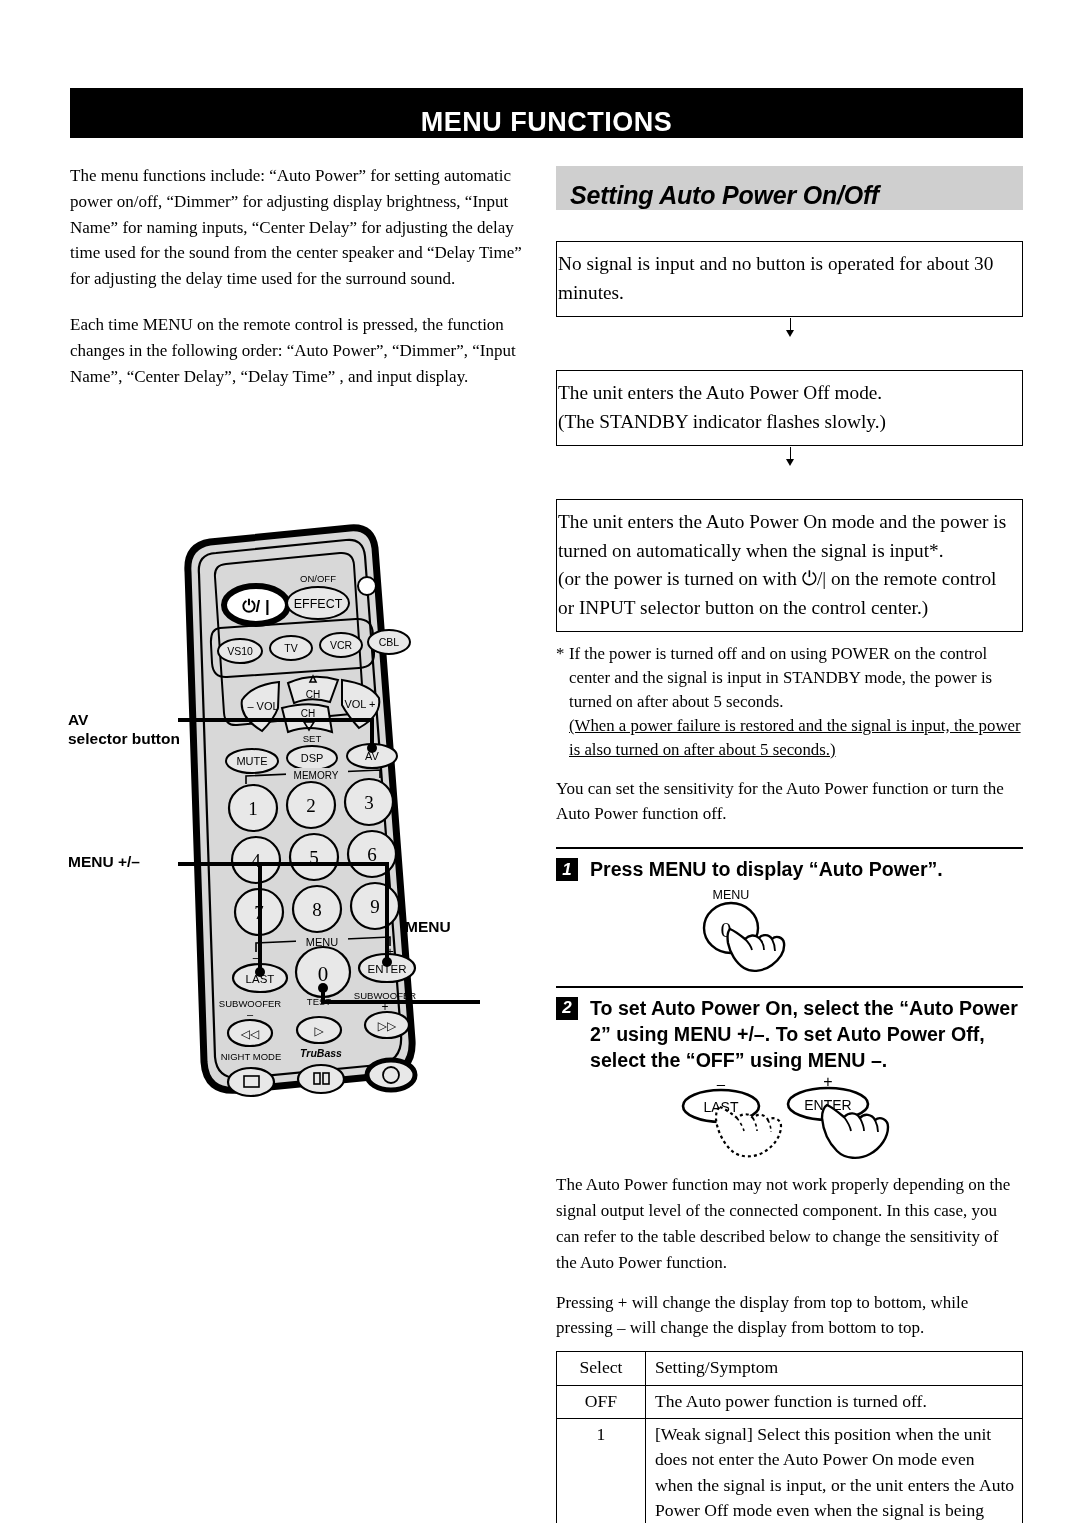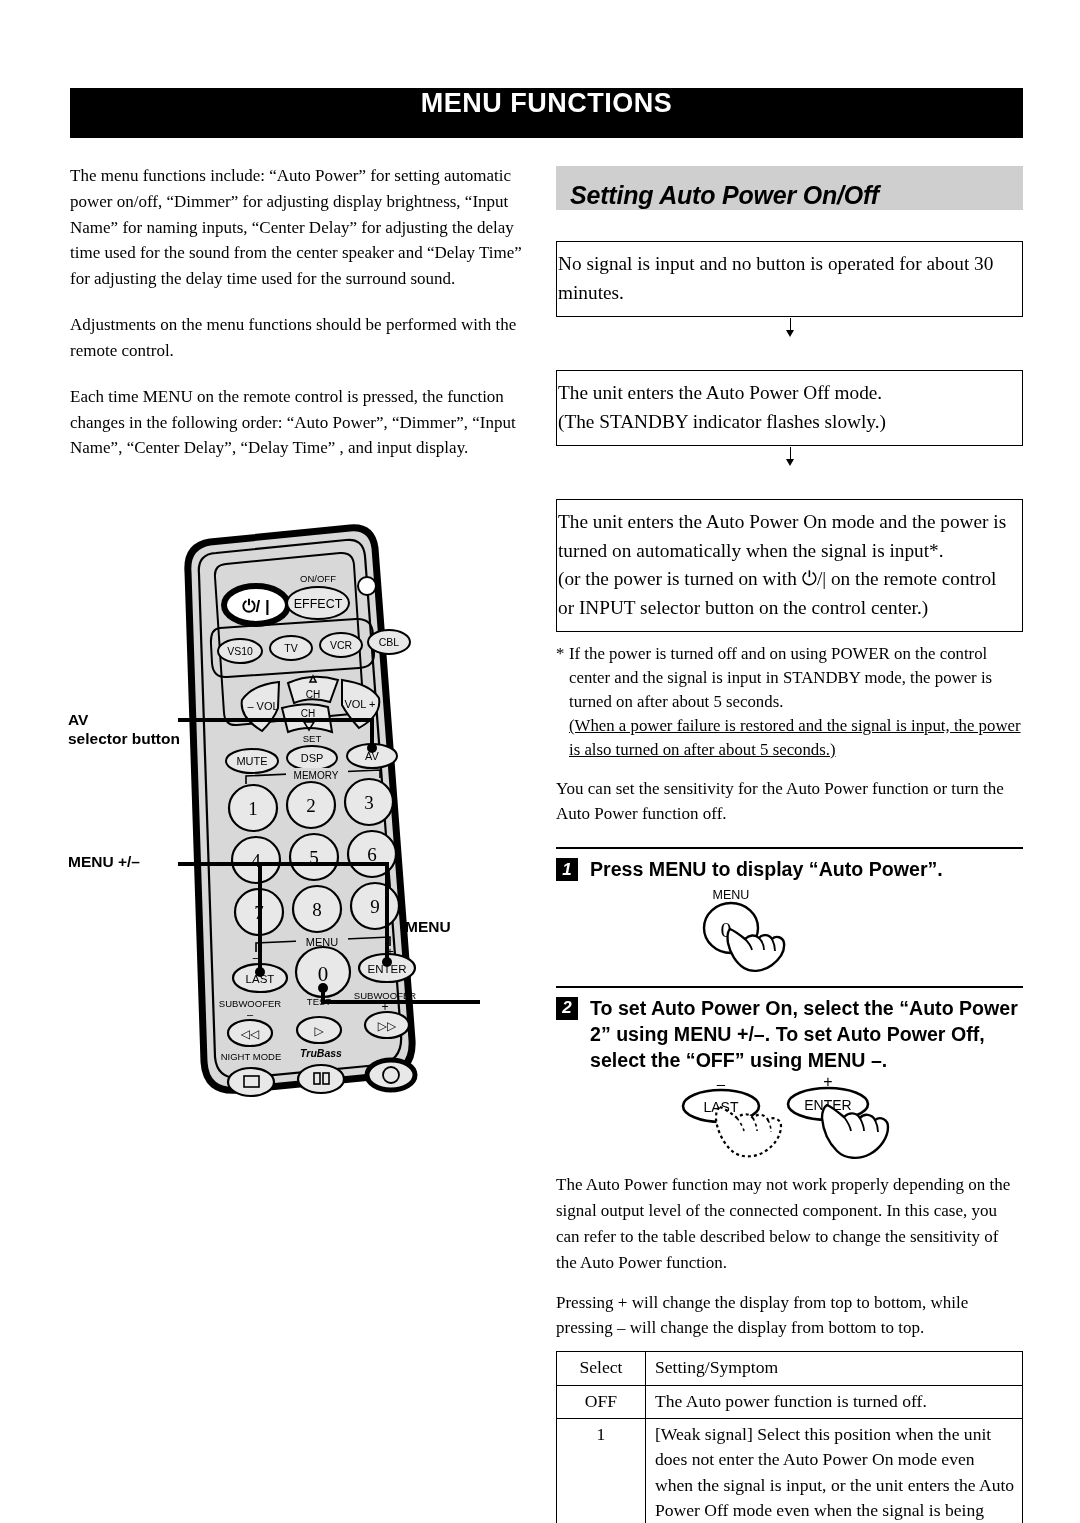--- a/index.html
+++ b/index.html
@@ -25,21 +25,21 @@
   
   .title-bar {
     position: absolute;
     left: 70px;
     top: 88px;
     width: 953px;
     height: 50px;
     background: #000;
     color: #fff;
     display: flex;
-    align-items: flex-start;
+    align-items: flex-end;
     justify-content: center;
     font-family: "Liberation Sans", sans-serif;
     font-weight: bold;
     font-size: 27px;
     letter-spacing: 0.5px;
   }
 
   
   .col-left {
     position: absolute;
@@ -226,21 +226,20 @@
 <body>
 
 <div class="page">
 
   <div class="title-bar">
     <span>MENU FUNCTIONS</span>
   </div>
 
   <div class="col-left">
     <p class="body">The menu functions include: “Auto Power” for setting automatic power on/off, “Dimmer” for adjusting display brightness, “Input Name” for naming inputs, “Center Delay” for adjusting the delay time used for the sound from the center speaker and “Delay Time” for adjusting the delay time used for the surround sound.</p>
-    <p class="body">Adjustments on the menu functions should be performed with the remote control.</p>
     <p class="body">Each time MENU on the remote control is pressed, the function changes in the following order: “Auto Power”, “Dimmer”, “Input Name”, “Center Delay”, “Delay Time” , and input display.</p>
   </div>
 
   <div class="remote-wrap">
 
     
     <div class="callout callout-av">AV
 selector button</div>
     <div class="callout callout-menupm">MENU +/–</div>
     <div class="callout callout-menu">MENU</div>

